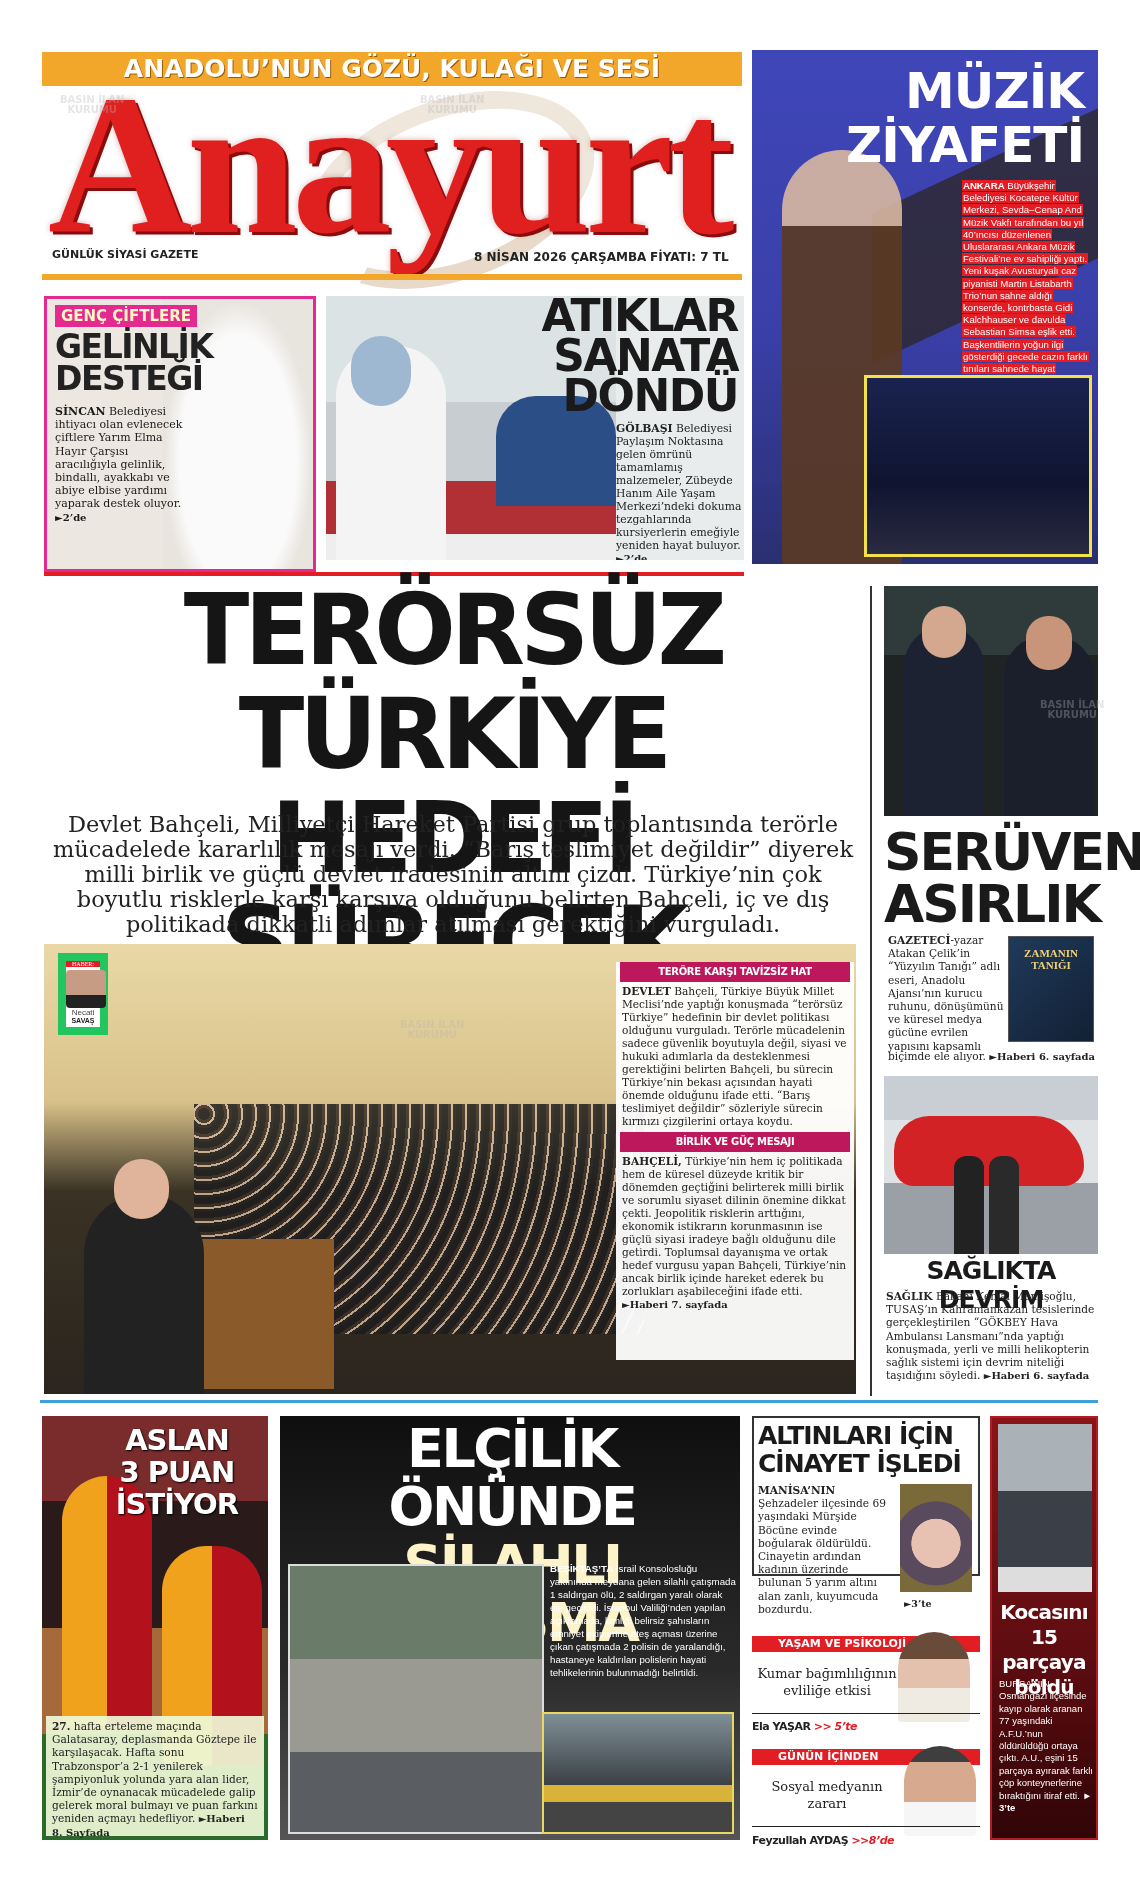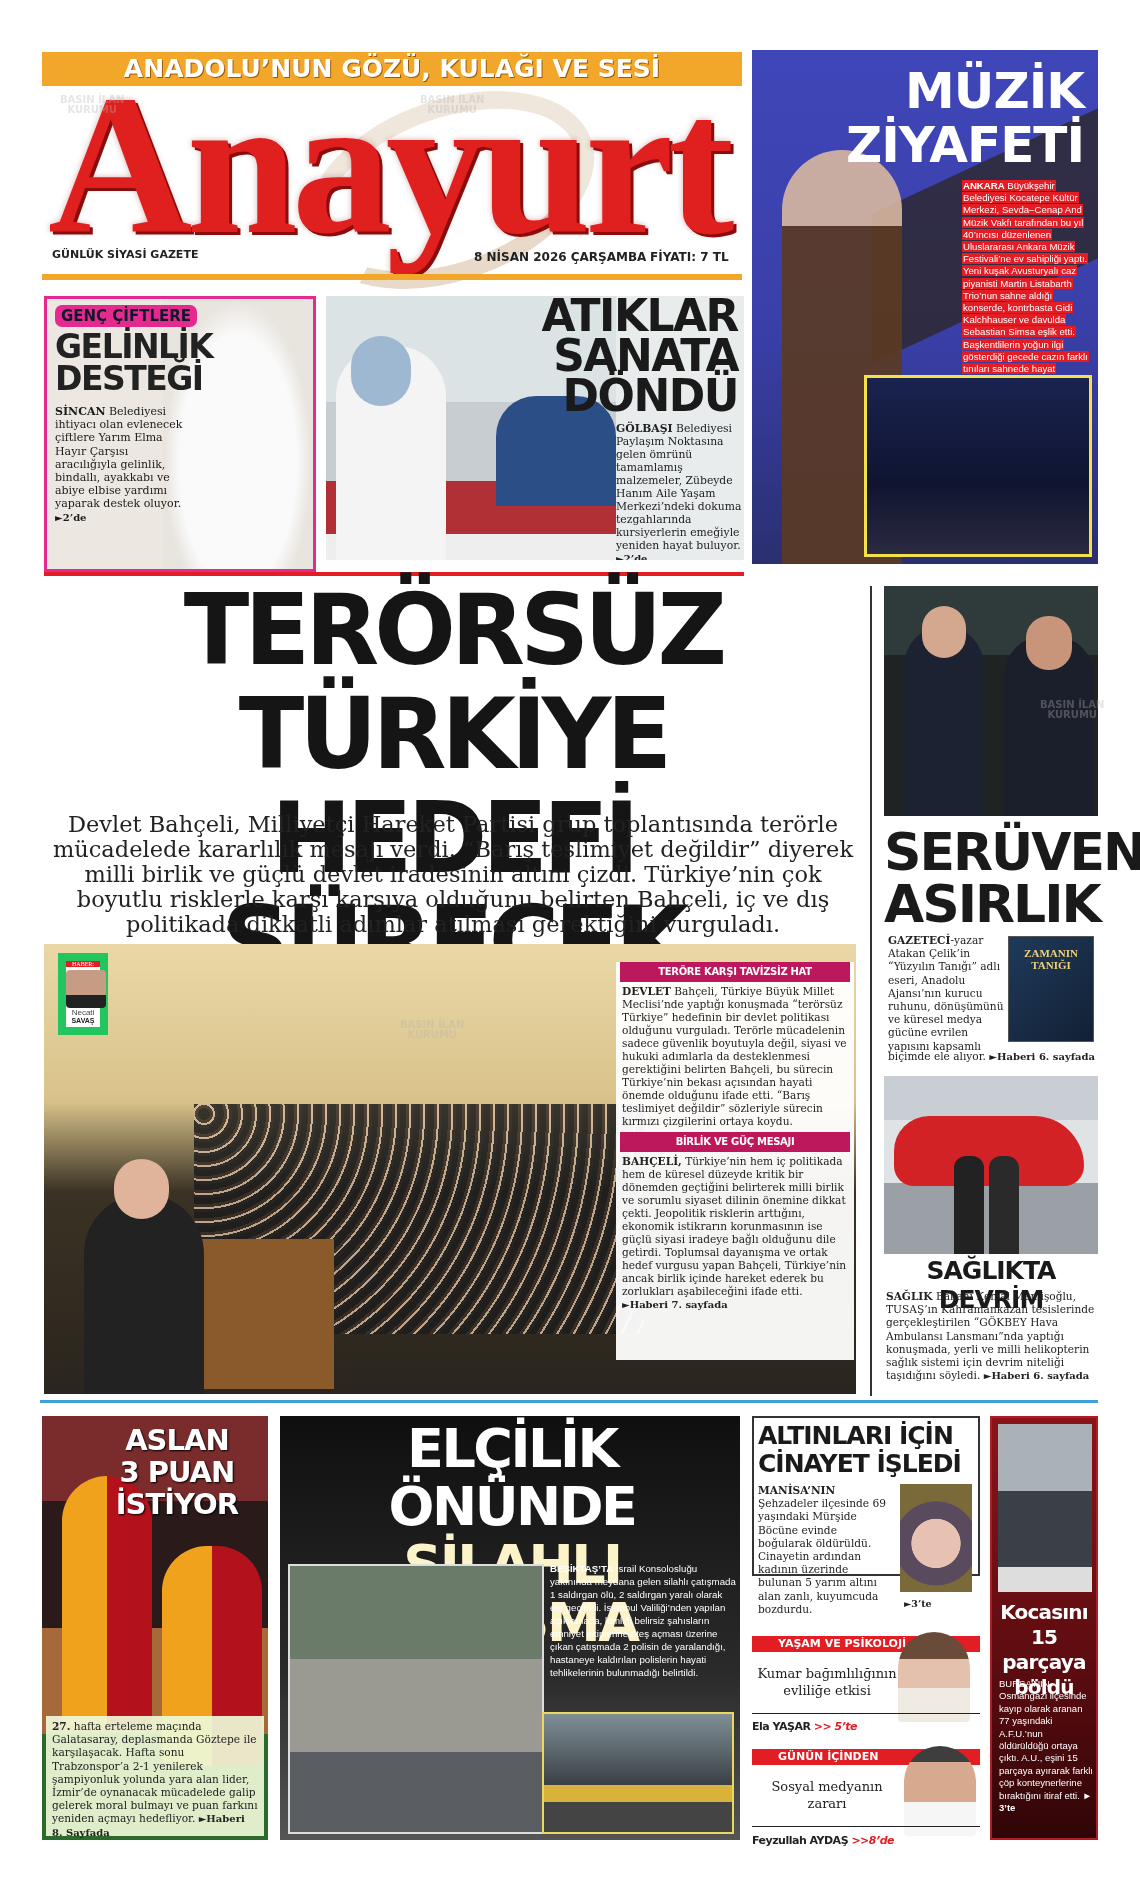--- a/index.html
+++ b/index.html
@@ -32,22 +32,22 @@
     font-size: 9.6px; line-height: 12.2px; color: #fff; }
   #muzik-body span.hl { background: #e41d25; box-decoration-break: clone; -webkit-box-decoration-break: clone; padding: 0 1px; }
   #muzik-inset { position: absolute; left: 112px; top: 325px; width: 228px; height: 182px; border: 3px solid #f2e14a;
     background: linear-gradient(180deg,#1a2350,#0f1430 60%,#2a2a40); }
 
   
   #gelinlik { left: 44px; top: 296px; width: 272px; height: 276px; border: 3px solid #e42a8f;
     background: linear-gradient(90deg,#ece7e1 0 48%,#d9d2c8 48% 100%); overflow: hidden; }
   #gelinlik .dress { position: absolute; right: 0; top: 0; width: 150px; height: 270px;
     background: radial-gradient(ellipse at 50% 60%, #fafafa 0 55%, #e8e4de 70%); }
-  #gelinlik-kicker { position: absolute; left: 8px; top: 6px; background: #e42a8f; color: #0f172a; font-family: "DejaVu Sans", sans-serif;
-    font-weight: bold; font-size: 15px; padding: 2px 6px; border-radius: 7px; }
+  #gelinlik-kicker { position: absolute; left: 8px; top: 6px; background: #e42a8f; color: #fef9c3; font-family: "DejaVu Sans", sans-serif;
+    font-weight: bold; font-size: 15px; padding: 2px 6px; }
   #gelinlik-title { position: absolute; left: 8px; top: 32px; font-family: "DejaVu Sans", sans-serif; font-weight: bold;
     font-size: 33px; line-height: 32px; color: #222; letter-spacing: -1.5px; }
   #gelinlik-body { position: absolute; left: 8px; top: 106px; width: 130px; font-size: 11px; line-height: 13.2px; color: #1a1a1a; }
 
   
   #atiklar { left: 326px; top: 296px; width: 418px; height: 264px; overflow: hidden; background: #e9ecec; }
   #atiklar .photo { position: absolute; left: 0; top: 0; width: 290px; height: 264px;
     background: linear-gradient(180deg,#dce3e5 0 40%,#c8cdd2 40% 70%,#b13035 70% 90%,#eee 90%); }
   #atiklar .w1 { position: absolute; left: 10px; top: 50px; width: 110px; height: 214px; background: #f4f4f4; border-radius: 50px 50px 0 0; }
   #atiklar .w1h { position: absolute; left: 25px; top: 40px; width: 60px; height: 70px; background: #9fb8d2; border-radius: 30px; }

